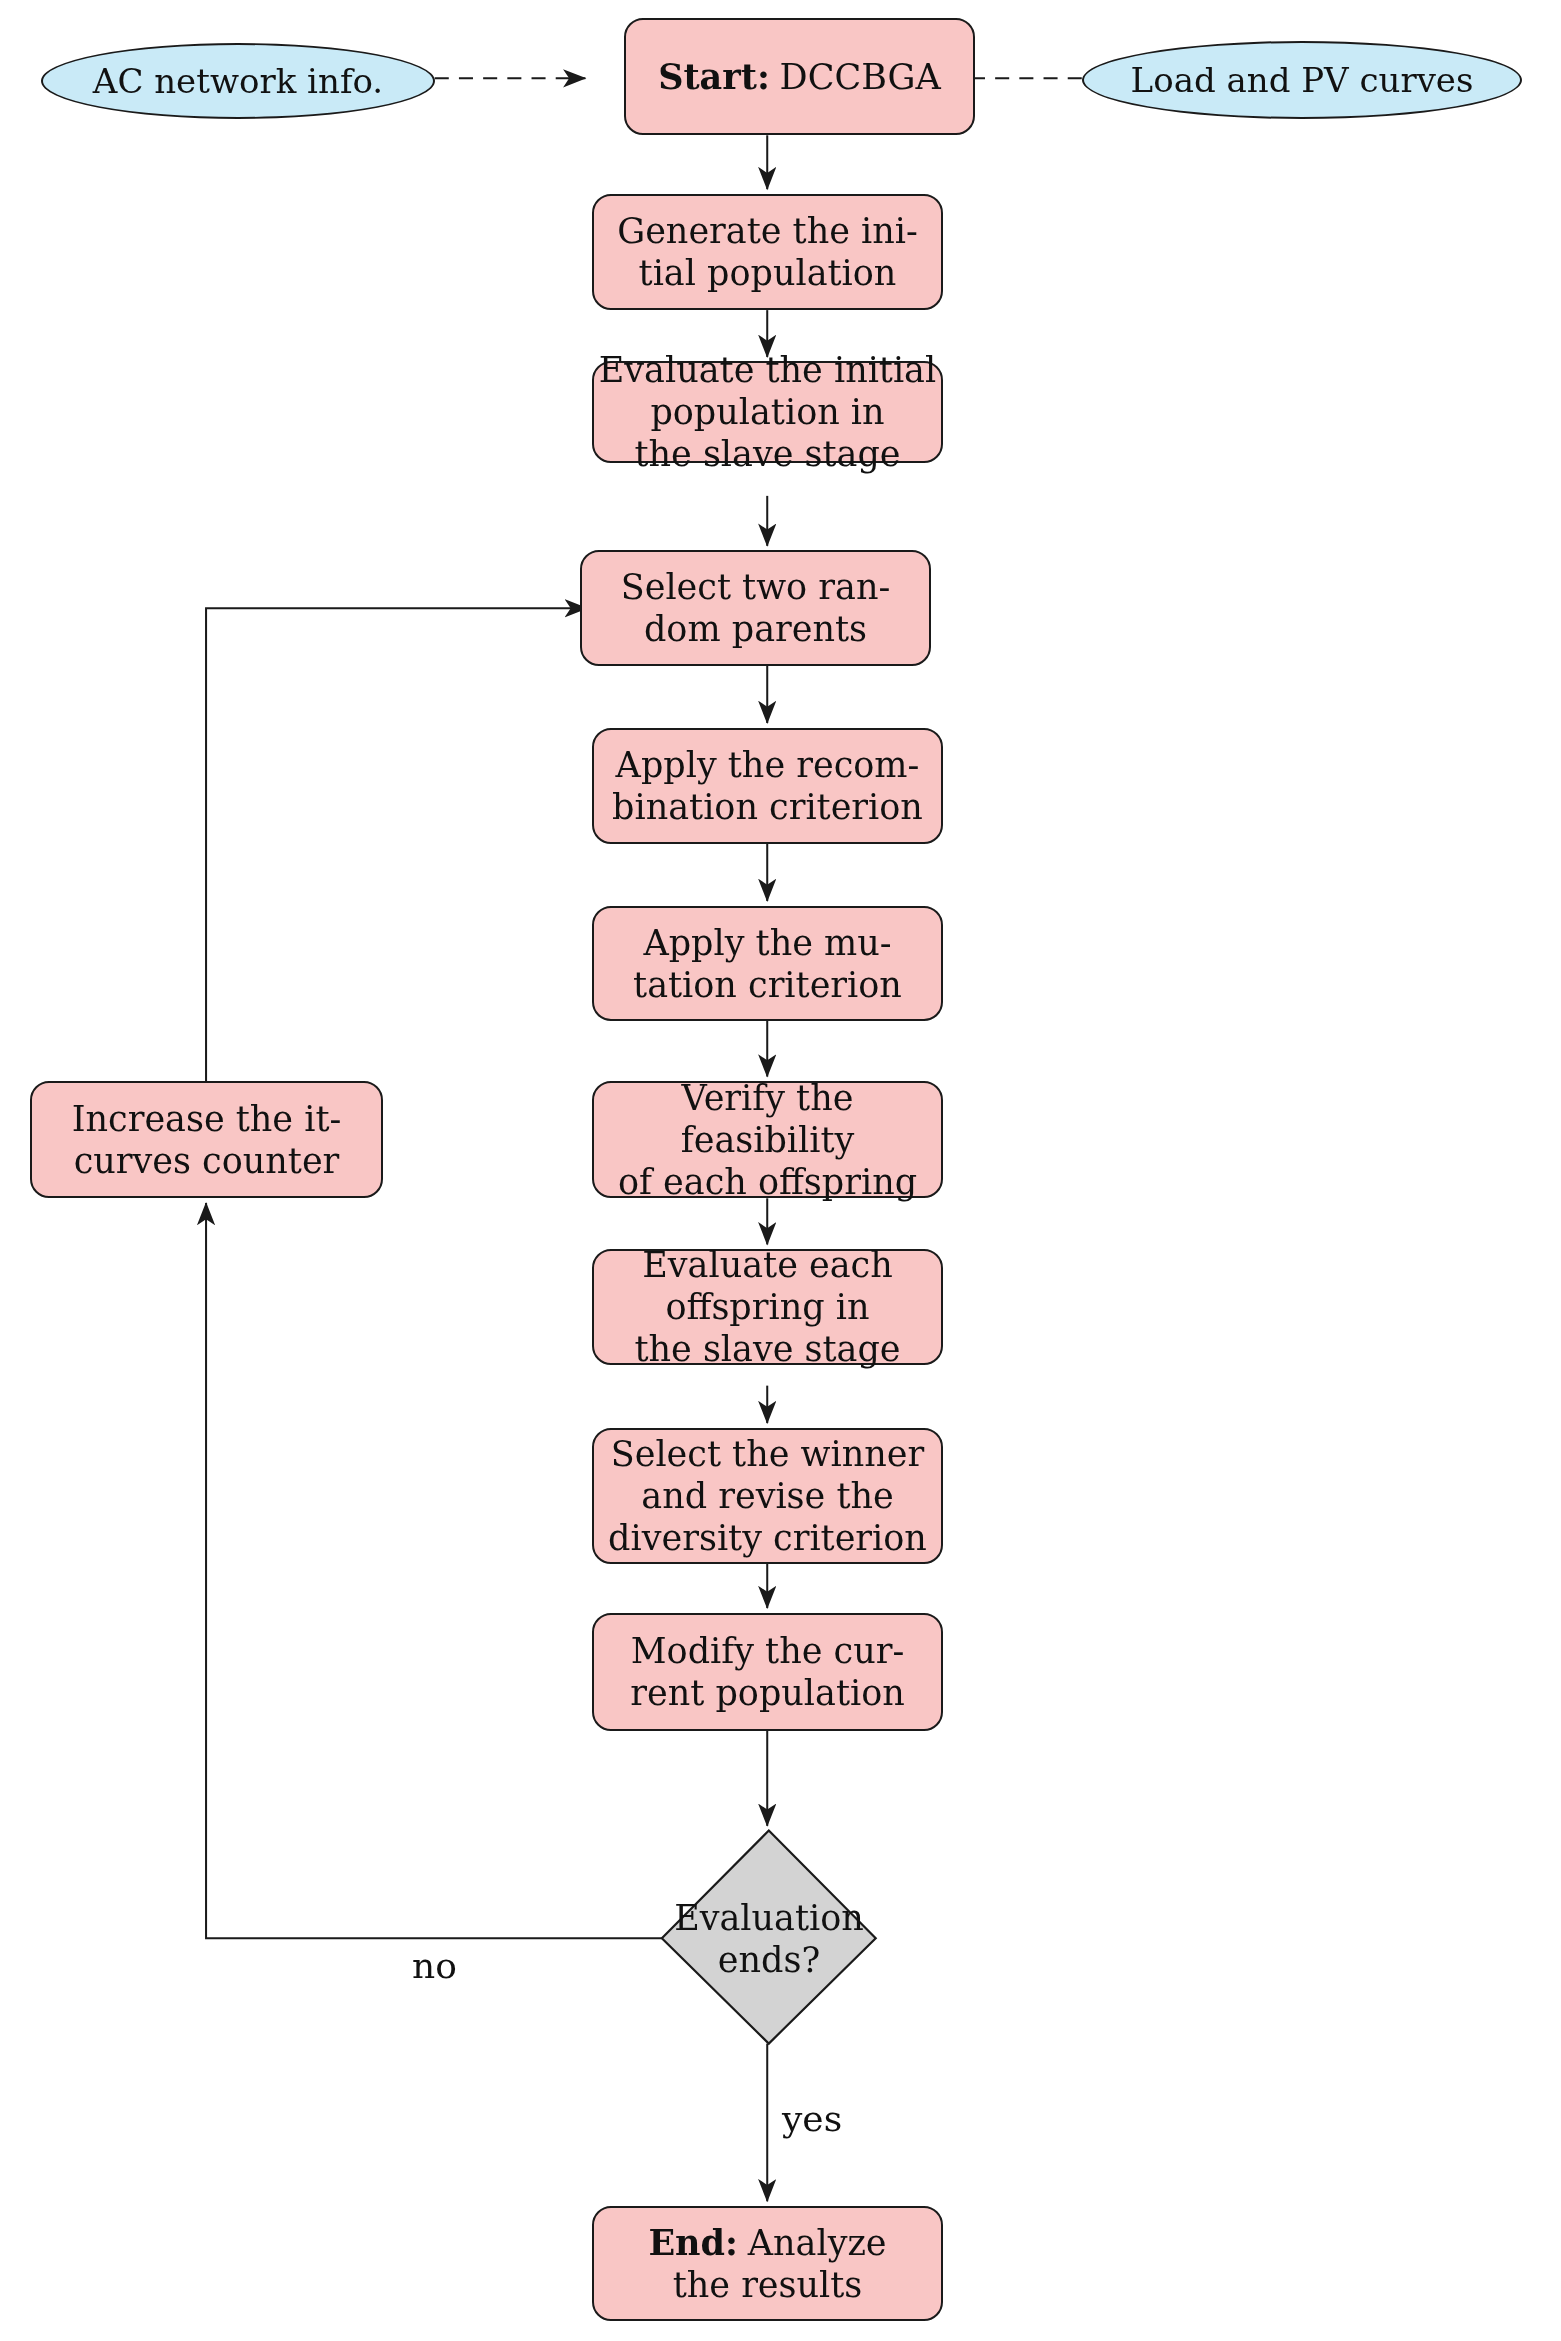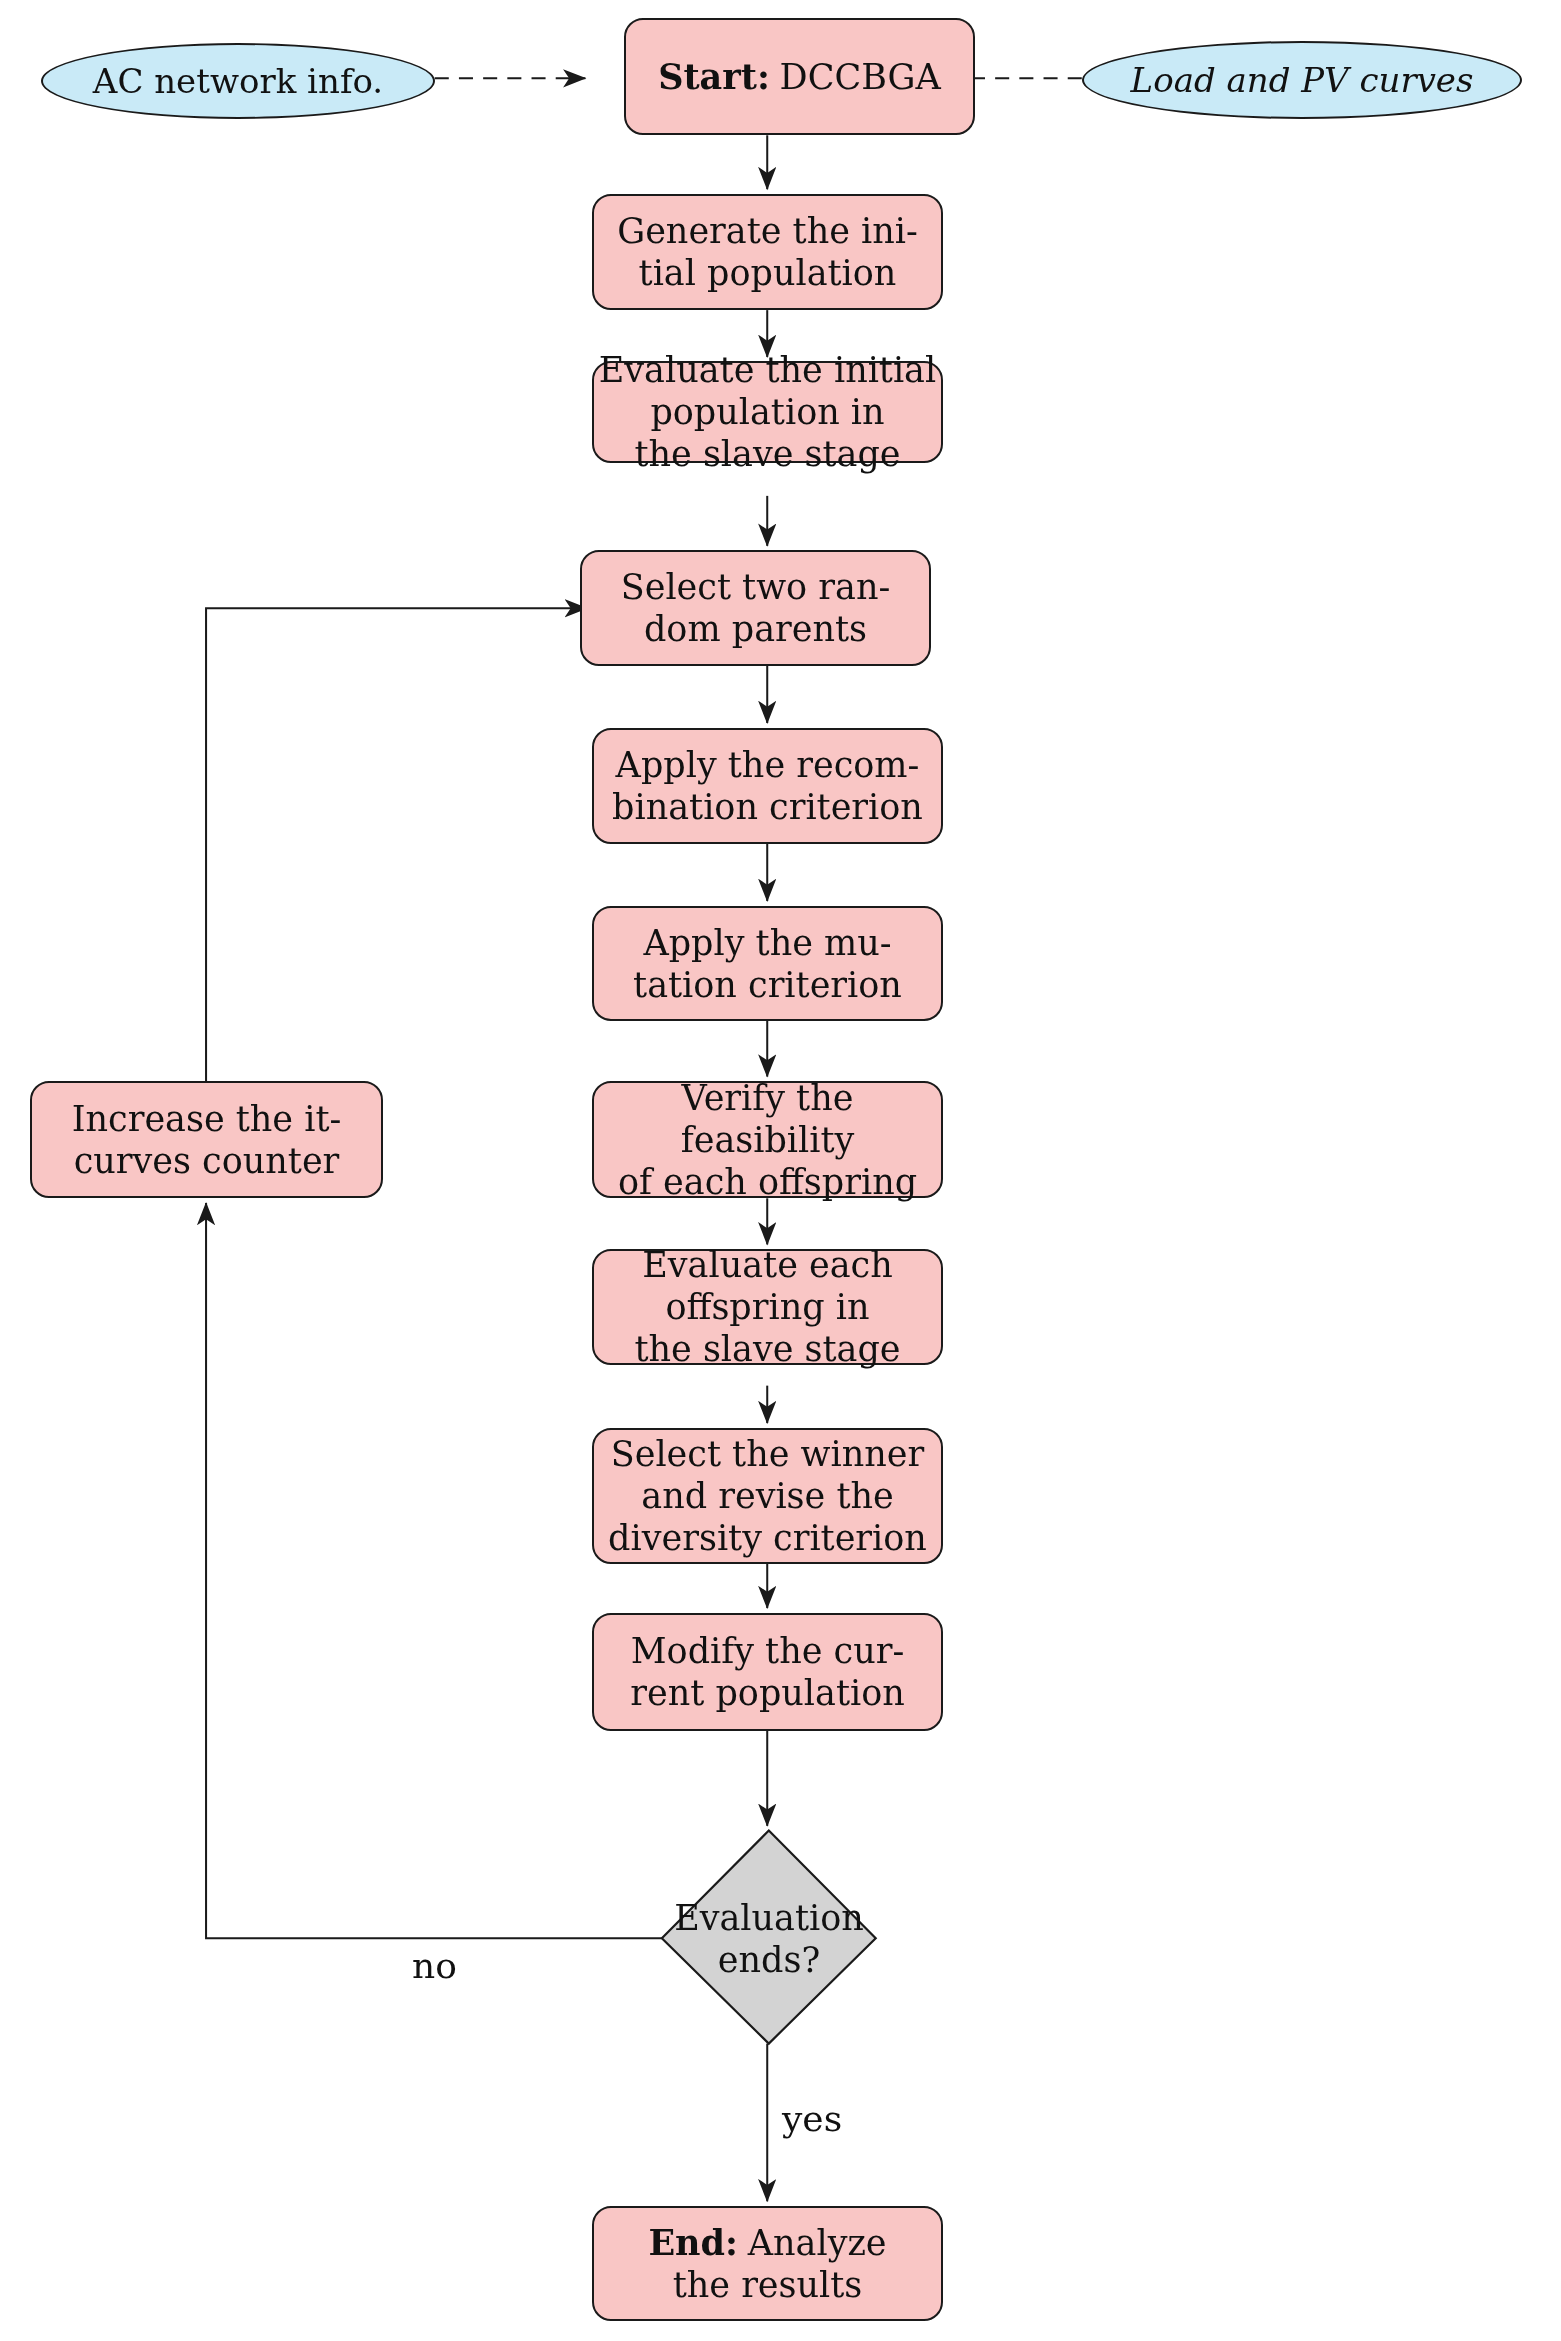--- a/index.html
+++ b/index.html
@@ -75,21 +75,21 @@
     <polyline points="848,2483 264,2483 264,1541" marker-end="url(#arrow)"></polyline>
 
     <polyline points="264,1385 264,779 752,779" marker-end="url(#arrow)"></polyline>
 
     <polygon class="diamond" points="985,2345 1122,2483 985,2618 848,2483"></polygon>
   </svg>
 
   <div class="node io" style="left:41px;top:43px;width:394px;height:76px;">
     <span class="line">AC network info.</span>
   </div>
-  <div class="node io" style="left:1082px;top:41px;width:440px;height:78px;font-style:italic;">
+  <div class="node io" style="left:1082px;top:41px;width:440px;height:78px;">
     <span class="line">Load and PV curves</span>
   </div>
 
   <div class="node process" style="left:592px;top:18px;width:351px;height:117px;margin-left:32px;">
     <span class="line"><b class="inlinebold">Start:</b><span class="rest">DCCBGA</span></span>
   </div>
 
   <div class="node process" style="left:592px;top:194px;width:351px;height:116px;">
     <span class="line">Generate the ini-</span>
     <span class="line">tial population</span>

